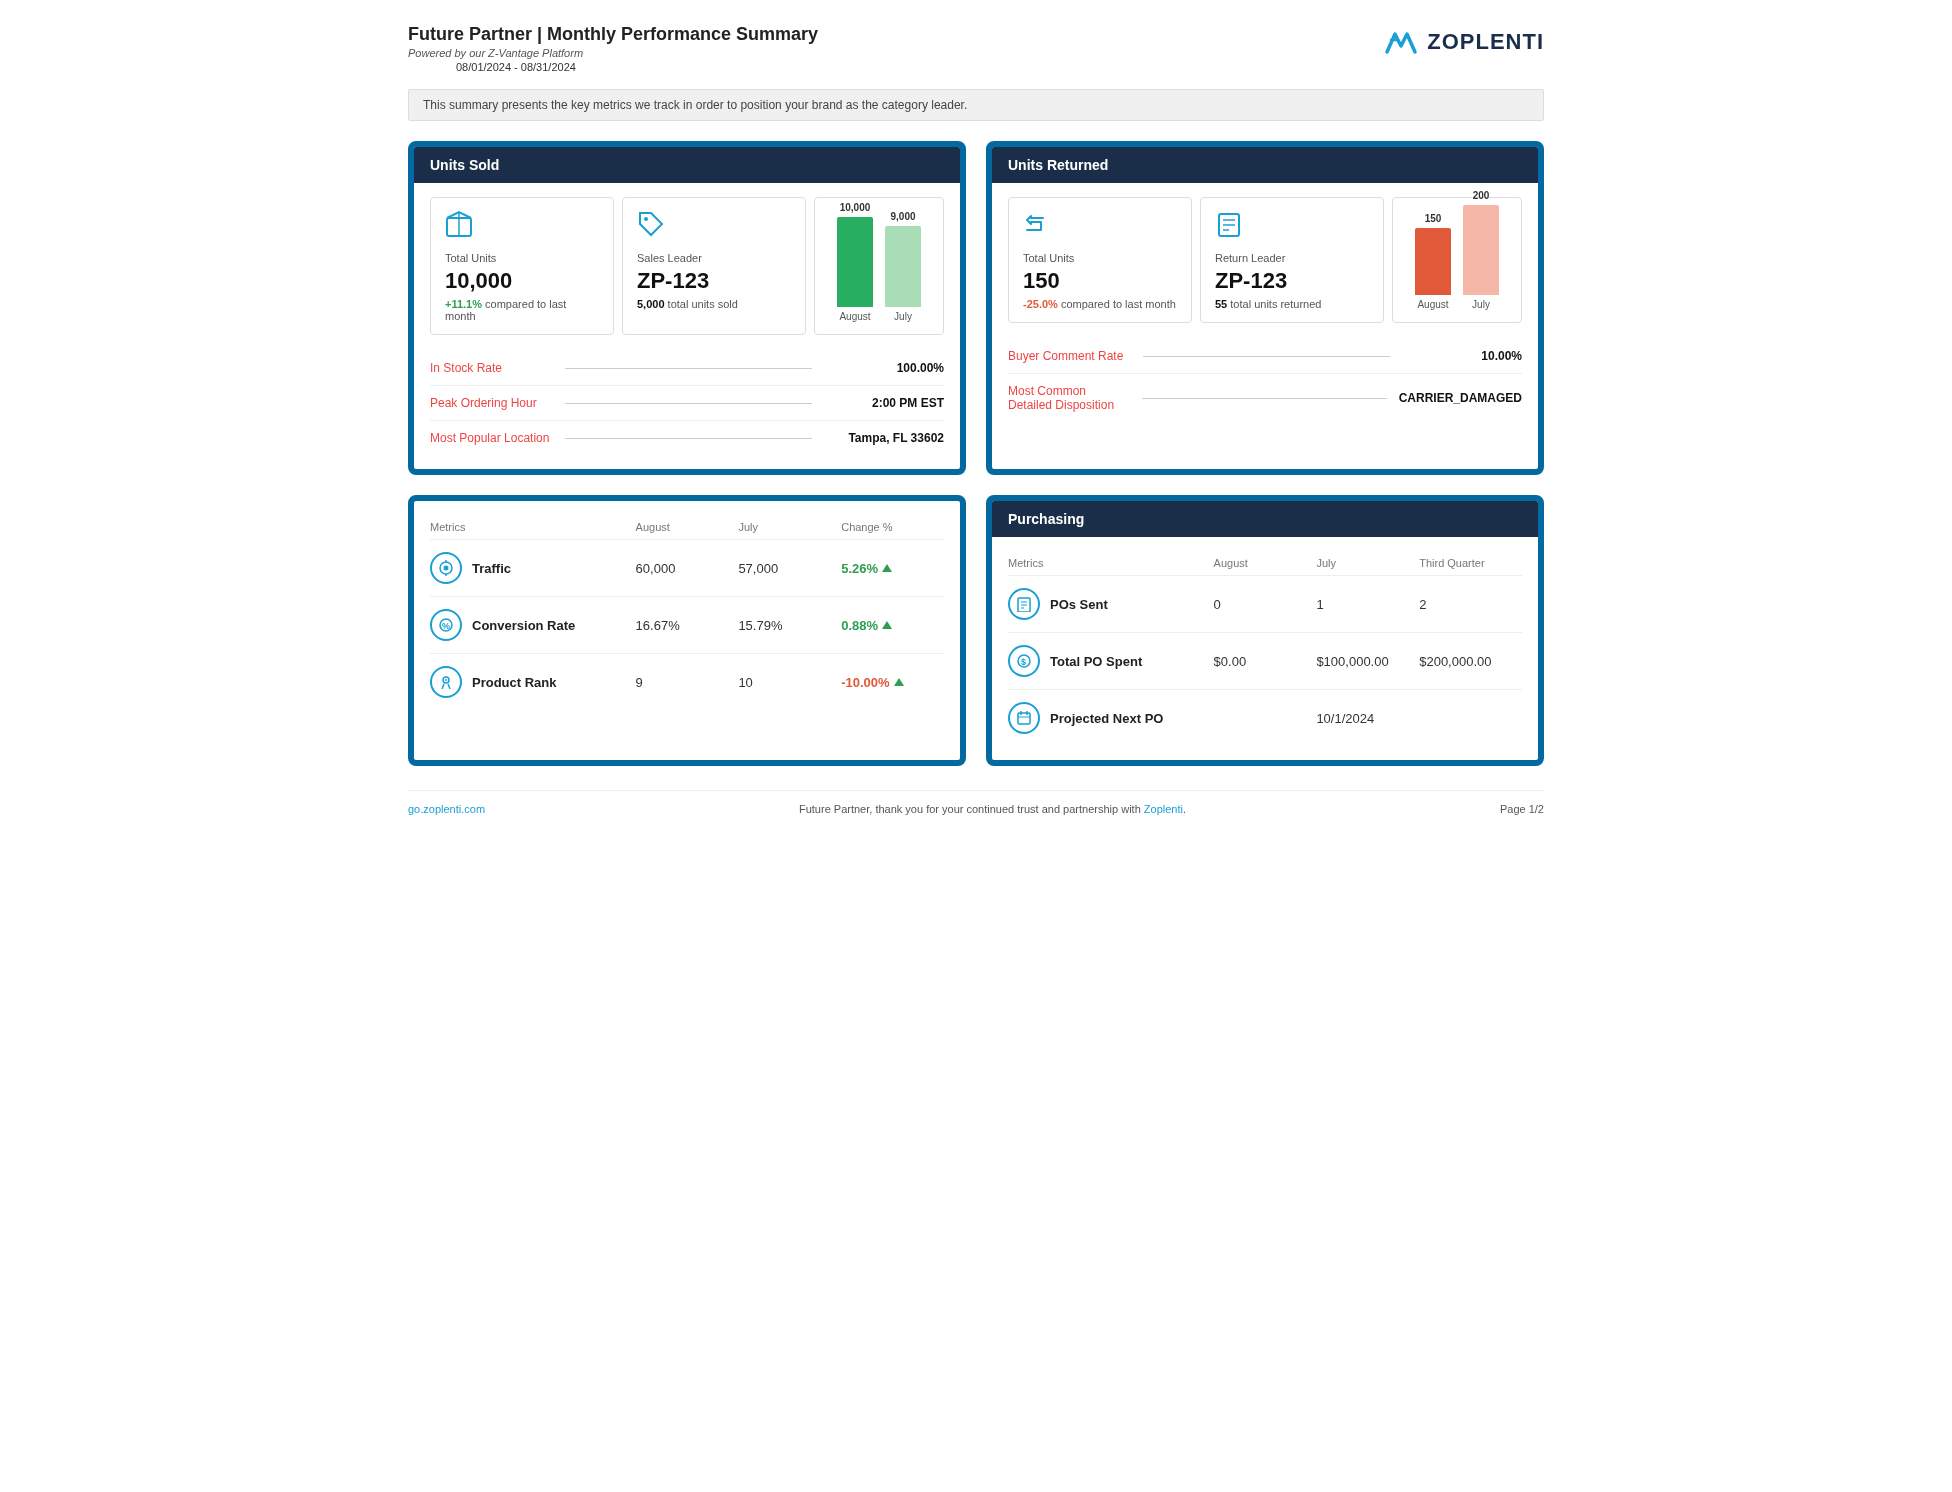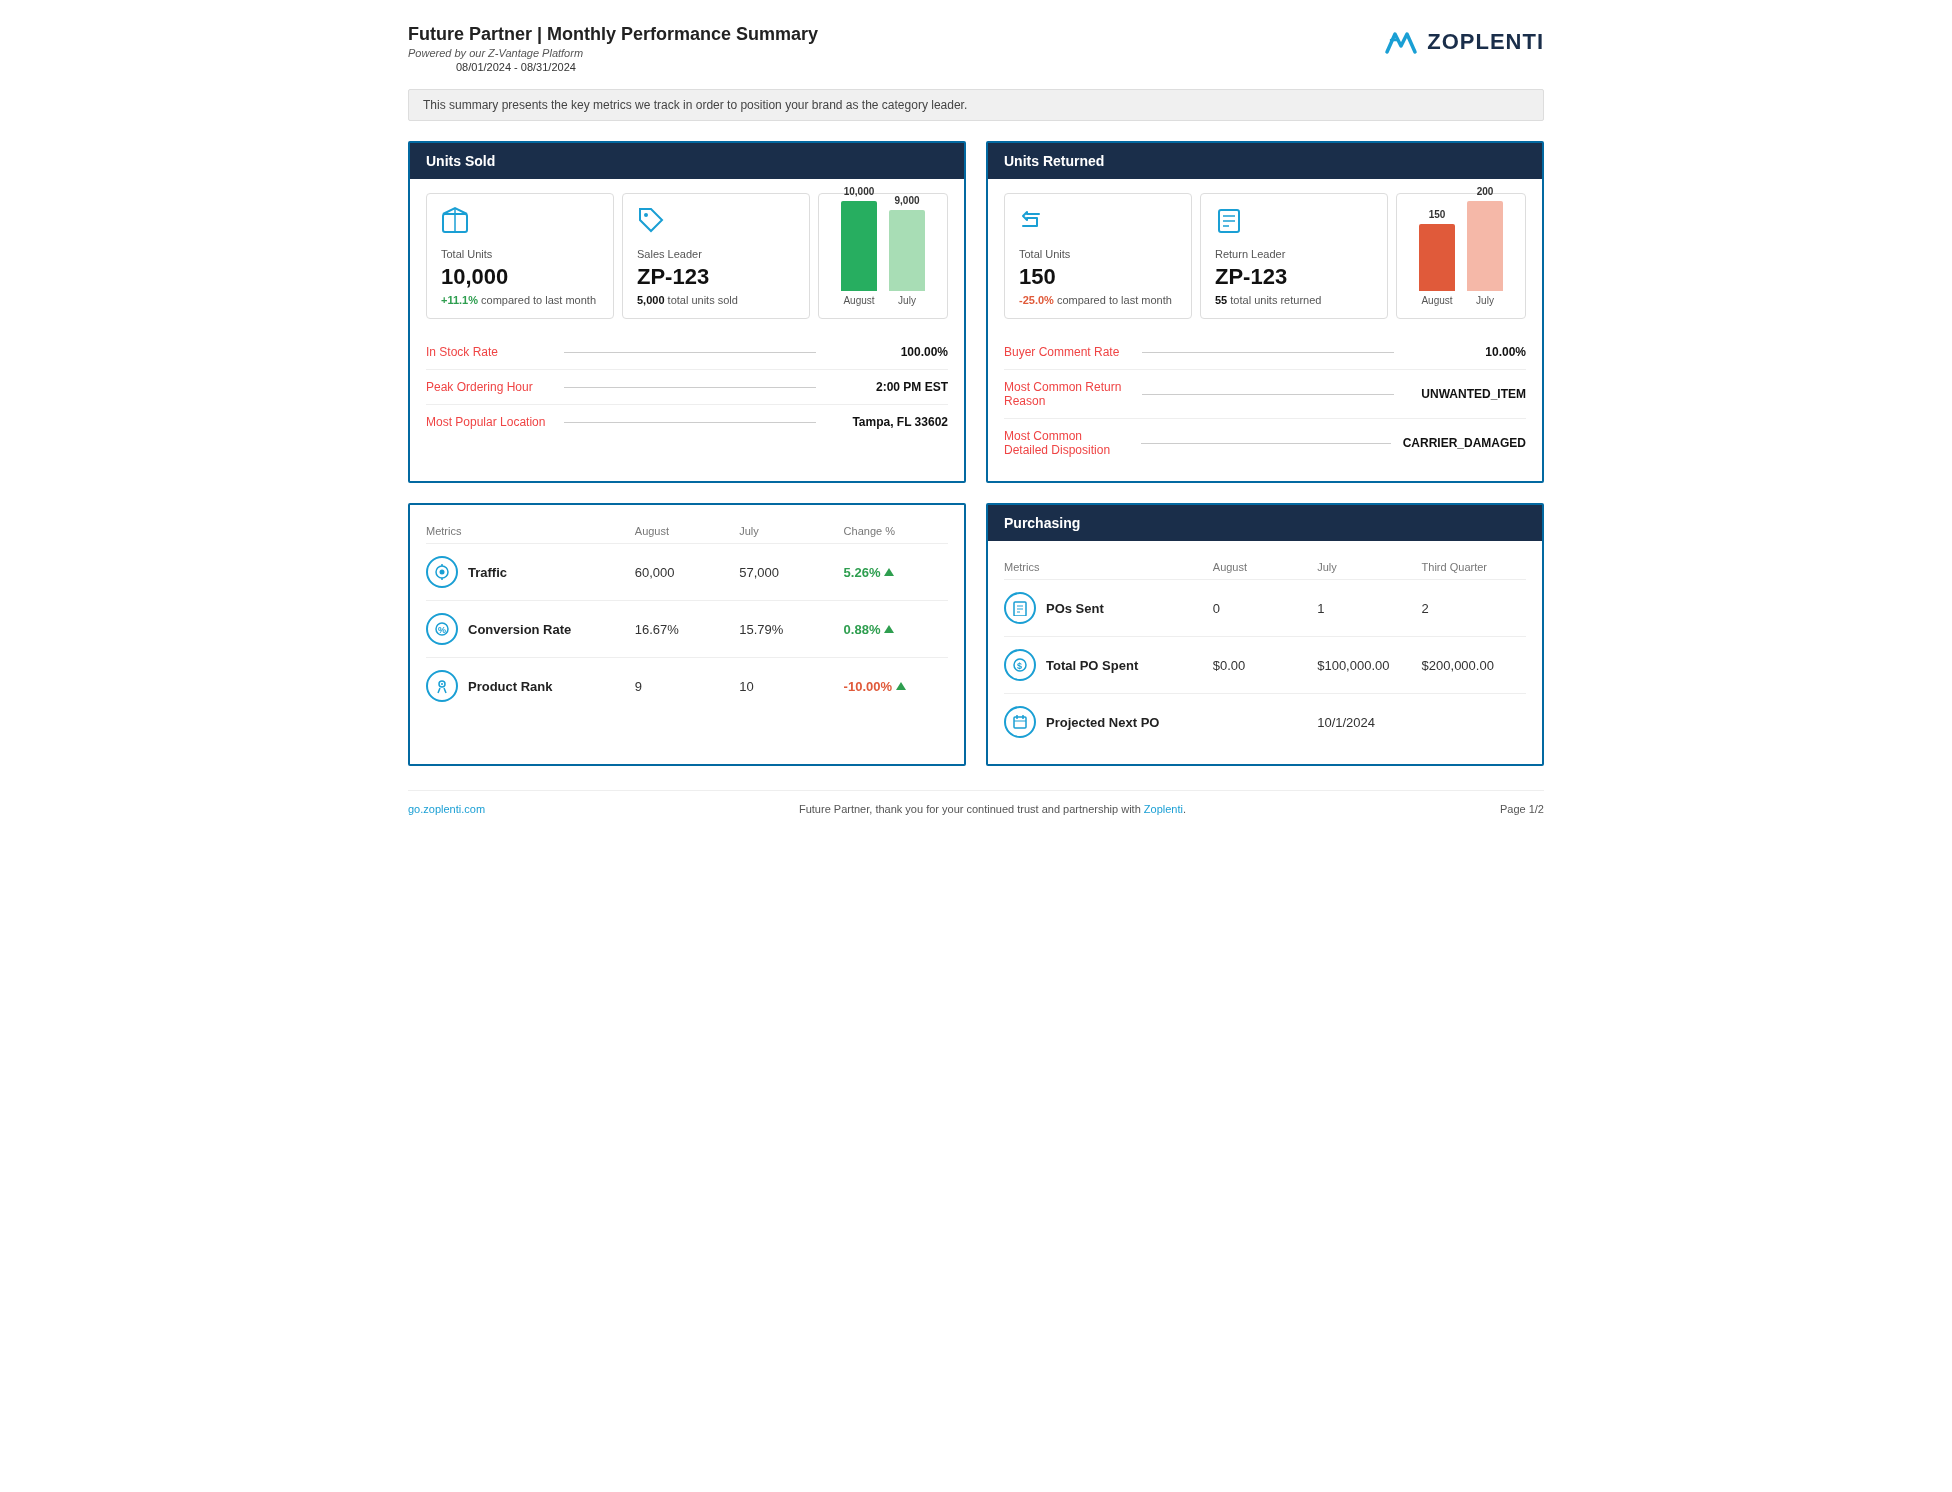--- a/index.html
+++ b/index.html
@@ -63,22 +63,22 @@
     
     .two-col {
       display: grid;
       grid-template-columns: 1fr 1fr;
       gap: 20px;
       margin-bottom: 20px;
     }
 
     
     .section-card {
-      border: 2px solid #0369a1;
-      border-radius: 2px;
+      border: 6px solid #0369a1;
+      border-radius: 8px;
       overflow: hidden;
     }
     .section-header {
       background: #1a2e4a;
       color: #fff;
       font-weight: bold;
       font-size: 14px;
       padding: 10px 16px;
     }
     .section-body {
@@ -419,25 +419,20 @@
         </div>
       </div>
 
       <div class="stats-rows">
         <div class="stat-row">
           <span class="stat-name">Buyer Comment Rate</span>
           <div class="stat-line"></div>
           <span class="stat-value">10.00%</span>
         </div>
         <div class="stat-row">
-          <span class="stat-name">Most Common Return Reason</span>
-          <div class="stat-line"></div>
-          <span class="stat-value">UNWANTED_ITEM</span>
-        </div>
-        <div class="stat-row">
           <span class="stat-name">Most Common Detailed Disposition</span>
           <div class="stat-line"></div>
           <span class="stat-value">CARRIER_DAMAGED</span>
         </div>
       </div>
     </div>
   </div>
 
 </div>
 

